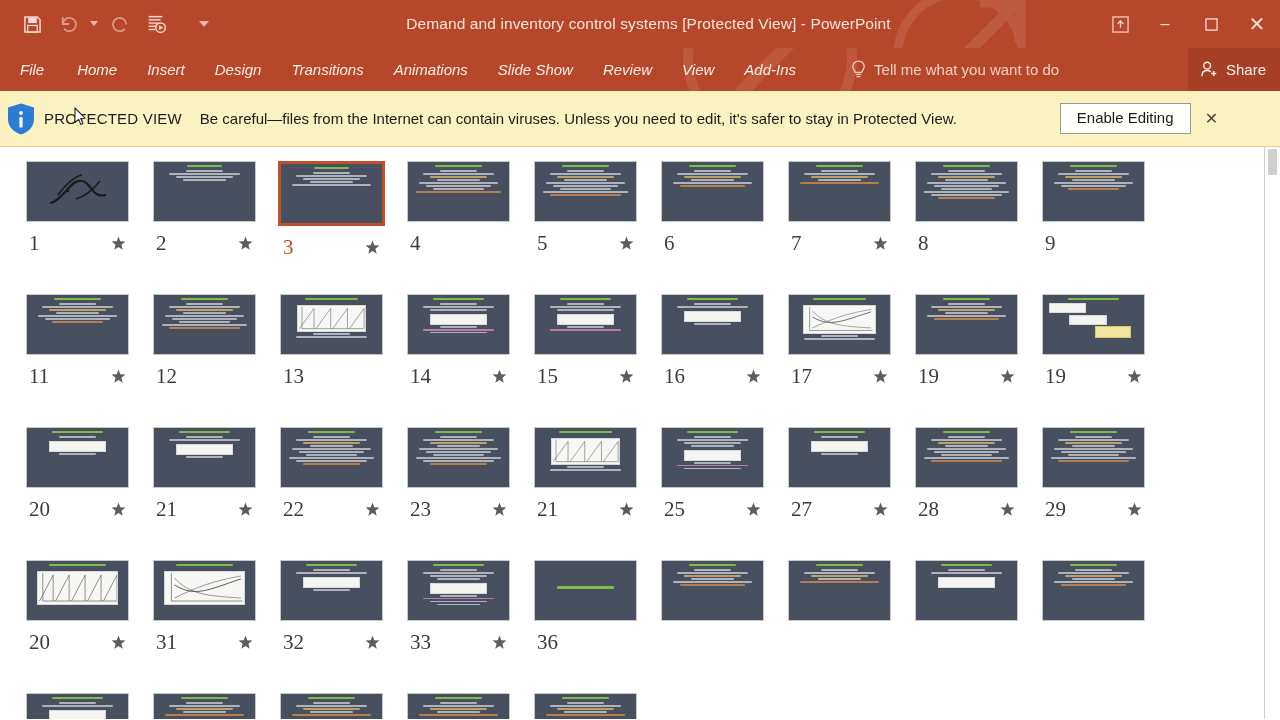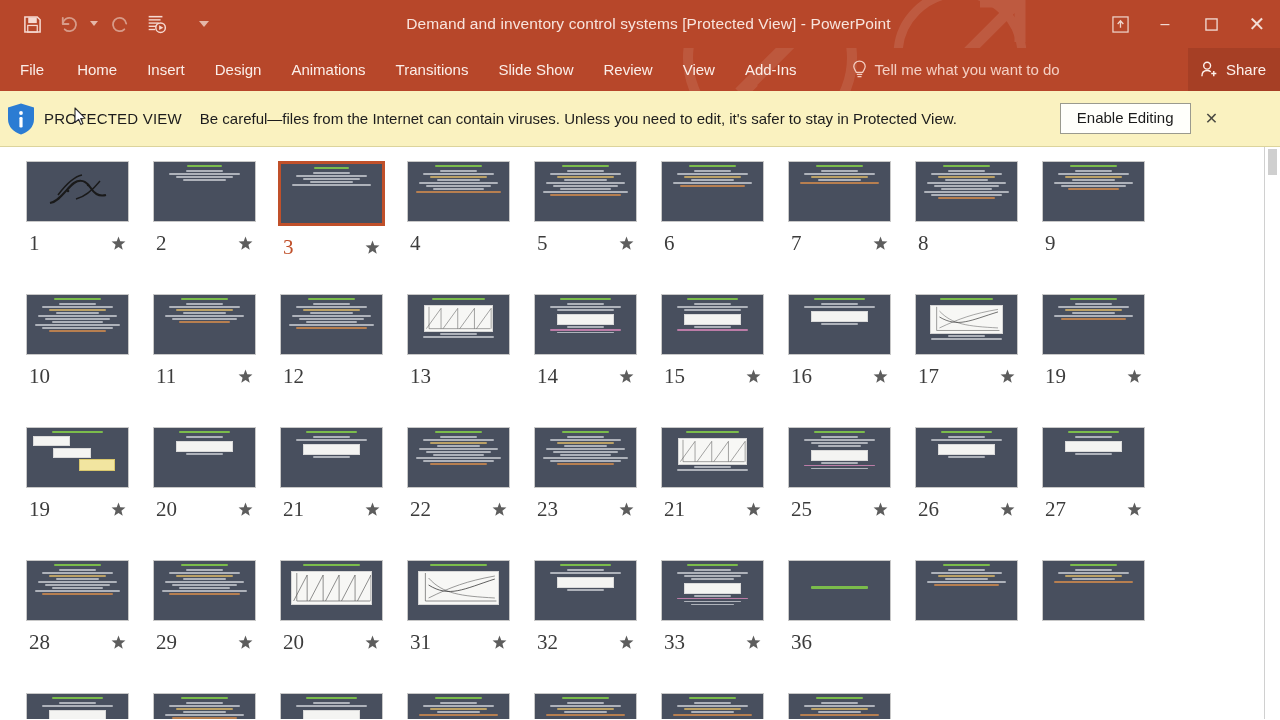--- a/index.html
+++ b/index.html
@@ -69,21 +69,21 @@
     align-items: center;
     overflow: hidden;
   }
   .ribbon-watermark {
     position: absolute;
     left: 620px; top: -120px;
     width: 330px; height: 260px;
     opacity: 0.09;
     pointer-events: none;
   }
-  .tabs { display: flex; align-items: center; height: 100%; z-index: 2; }
+  .tabs { display: flex; align-items: center; height: 100%; z-index: 2; font-style: italic; }
   .tab {
     color: #fbeee9;
     font-size: 15px;
     padding: 0 15px;
     height: 100%;
     display: flex; align-items: center;
     white-space: nowrap;
   }
   .tab:first-child { padding-left: 20px; padding-right: 18px; }
   .tellme {
@@ -336,22 +336,22 @@
     <path d="M10 195 L95 195 L135 155" stroke="#ffffff" stroke-width="8" fill="none"></path>
     <circle cx="18" cy="195" r="8" fill="none" stroke="#ffffff" stroke-width="6"></circle>
     <path d="M230 215 L300 215 L330 185" stroke="#ffffff" stroke-width="8" fill="none"></path>
   </svg>
 
   <div class="tabs">
     <div class="tab">File</div>
     <div class="tab">Home</div>
     <div class="tab">Insert</div>
     <div class="tab">Design</div>
+    <div class="tab">Transitions</div>
     <div class="tab">Animations</div>
-    <div class="tab">Transitions</div>
     <div class="tab">Slide Show</div>
     <div class="tab">Review</div>
     <div class="tab">View</div>
     <div class="tab">Add-Ins</div>
   </div>
 
   <div class="tellme">
     <svg class="bulb" viewBox="0 0 15 20">
       <path d="M7.5 1.2 C4 1.2 1.8 3.7 1.8 6.6 C1.8 9 3.6 10.4 4.3 12.3 L10.7 12.3 C11.4 10.4 13.2 9 13.2 6.6 C13.2 3.7 11 1.2 7.5 1.2Z" fill="none" stroke="currentColor" stroke-width="1.25"></path>
       <path d="M4.8 14.4 H10.2 M5.5 16.6 H9.5" stroke="currentColor" stroke-width="1.25" fill="none"></path>
@@ -568,43 +568,20 @@
       <div class="slide-cell">
         <div class="thumb-wrap">
           <div class="thumb-inner">
             <div class="tline title" style="width:50%"></div>
             <div class="tline" style="width:40%"></div>
             <div class="tline" style="width:77%"></div>
             <div class="tline accent" style="width:62%"></div>
             <div class="tline" style="width:47%"></div>
             <div class="tline" style="width:84%"></div>
             <div class="tline" style="width:69%"></div>
-            <div class="tline" style="width:54%"></div>
-            <div class="tline" style="width:91%"></div>
-            <div class="tline" style="width:76%"></div>
-            <div class="tline orange" style="width:61%"></div>
-          </div>
-        </div>
-        <div class="meta">
-          <span class="snum">10</span>
-          <svg class="star hidden" viewBox="0 0 16 16">
-            <path d="M8 0.6 L9.9 5.6 L15.4 5.9 L11.1 9.3 L12.5 14.7 L8 11.6 L3.5 14.7 L4.9 9.3 L0.6 5.9 L6.1 5.6 Z" fill="#5d5d5d"></path>
-          </svg>
-        </div>
-      </div>
-      <div class="slide-cell">
-        <div class="thumb-wrap">
-          <div class="thumb-inner">
-            <div class="tline title" style="width:50%"></div>
-            <div class="tline" style="width:40%"></div>
-            <div class="tline" style="width:77%"></div>
-            <div class="tline accent" style="width:62%"></div>
-            <div class="tline" style="width:47%"></div>
-            <div class="tline" style="width:84%"></div>
-            <div class="tline" style="width:69%"></div>
             <div class="tline orange" style="width:54%"></div>
           </div>
         </div>
         <div class="meta">
           <span class="snum">11</span>
           <svg class="star" viewBox="0 0 16 16">
             <path d="M8 0.6 L9.9 5.6 L15.4 5.9 L11.1 9.3 L12.5 14.7 L8 11.6 L3.5 14.7 L4.9 9.3 L0.6 5.9 L6.1 5.6 Z" fill="#5d5d5d"></path>
           </svg>
         </div>
       </div>
@@ -880,37 +857,20 @@
           <svg class="star" viewBox="0 0 16 16">
             <path d="M8 0.6 L9.9 5.6 L15.4 5.9 L11.1 9.3 L12.5 14.7 L8 11.6 L3.5 14.7 L4.9 9.3 L0.6 5.9 L6.1 5.6 Z" fill="#5d5d5d"></path>
           </svg>
         </div>
       </div>
       <div class="slide-cell">
         <div class="thumb-wrap">
           <div class="thumb-inner">
             <div class="tline title" style="width:55%"></div>
             <div class="tline" style="width:40%"></div>
-            <div class="tline" style="width:77%"></div>
-            <div class="tbox" style="width:62%;height:11px;margin-top:1.5px"></div>
-            <div class="tline" style="width:40%"></div>
-          </div>
-        </div>
-        <div class="meta">
-          <span class="snum">26</span>
-          <svg class="star" viewBox="0 0 16 16">
-            <path d="M8 0.6 L9.9 5.6 L15.4 5.9 L11.1 9.3 L12.5 14.7 L8 11.6 L3.5 14.7 L4.9 9.3 L0.6 5.9 L6.1 5.6 Z" fill="#5d5d5d"></path>
-          </svg>
-        </div>
-      </div>
-      <div class="slide-cell">
-        <div class="thumb-wrap">
-          <div class="thumb-inner">
-            <div class="tline title" style="width:55%"></div>
-            <div class="tline" style="width:40%"></div>
             <div class="tbox" style="width:62%;height:11px;margin-top:1.5px"></div>
             <div class="tline" style="width:40%"></div>
           </div>
         </div>
         <div class="meta">
           <span class="snum">27</span>
           <svg class="star" viewBox="0 0 16 16">
             <path d="M8 0.6 L9.9 5.6 L15.4 5.9 L11.1 9.3 L12.5 14.7 L8 11.6 L3.5 14.7 L4.9 9.3 L0.6 5.9 L6.1 5.6 Z" fill="#5d5d5d"></path>
           </svg>
         </div>

